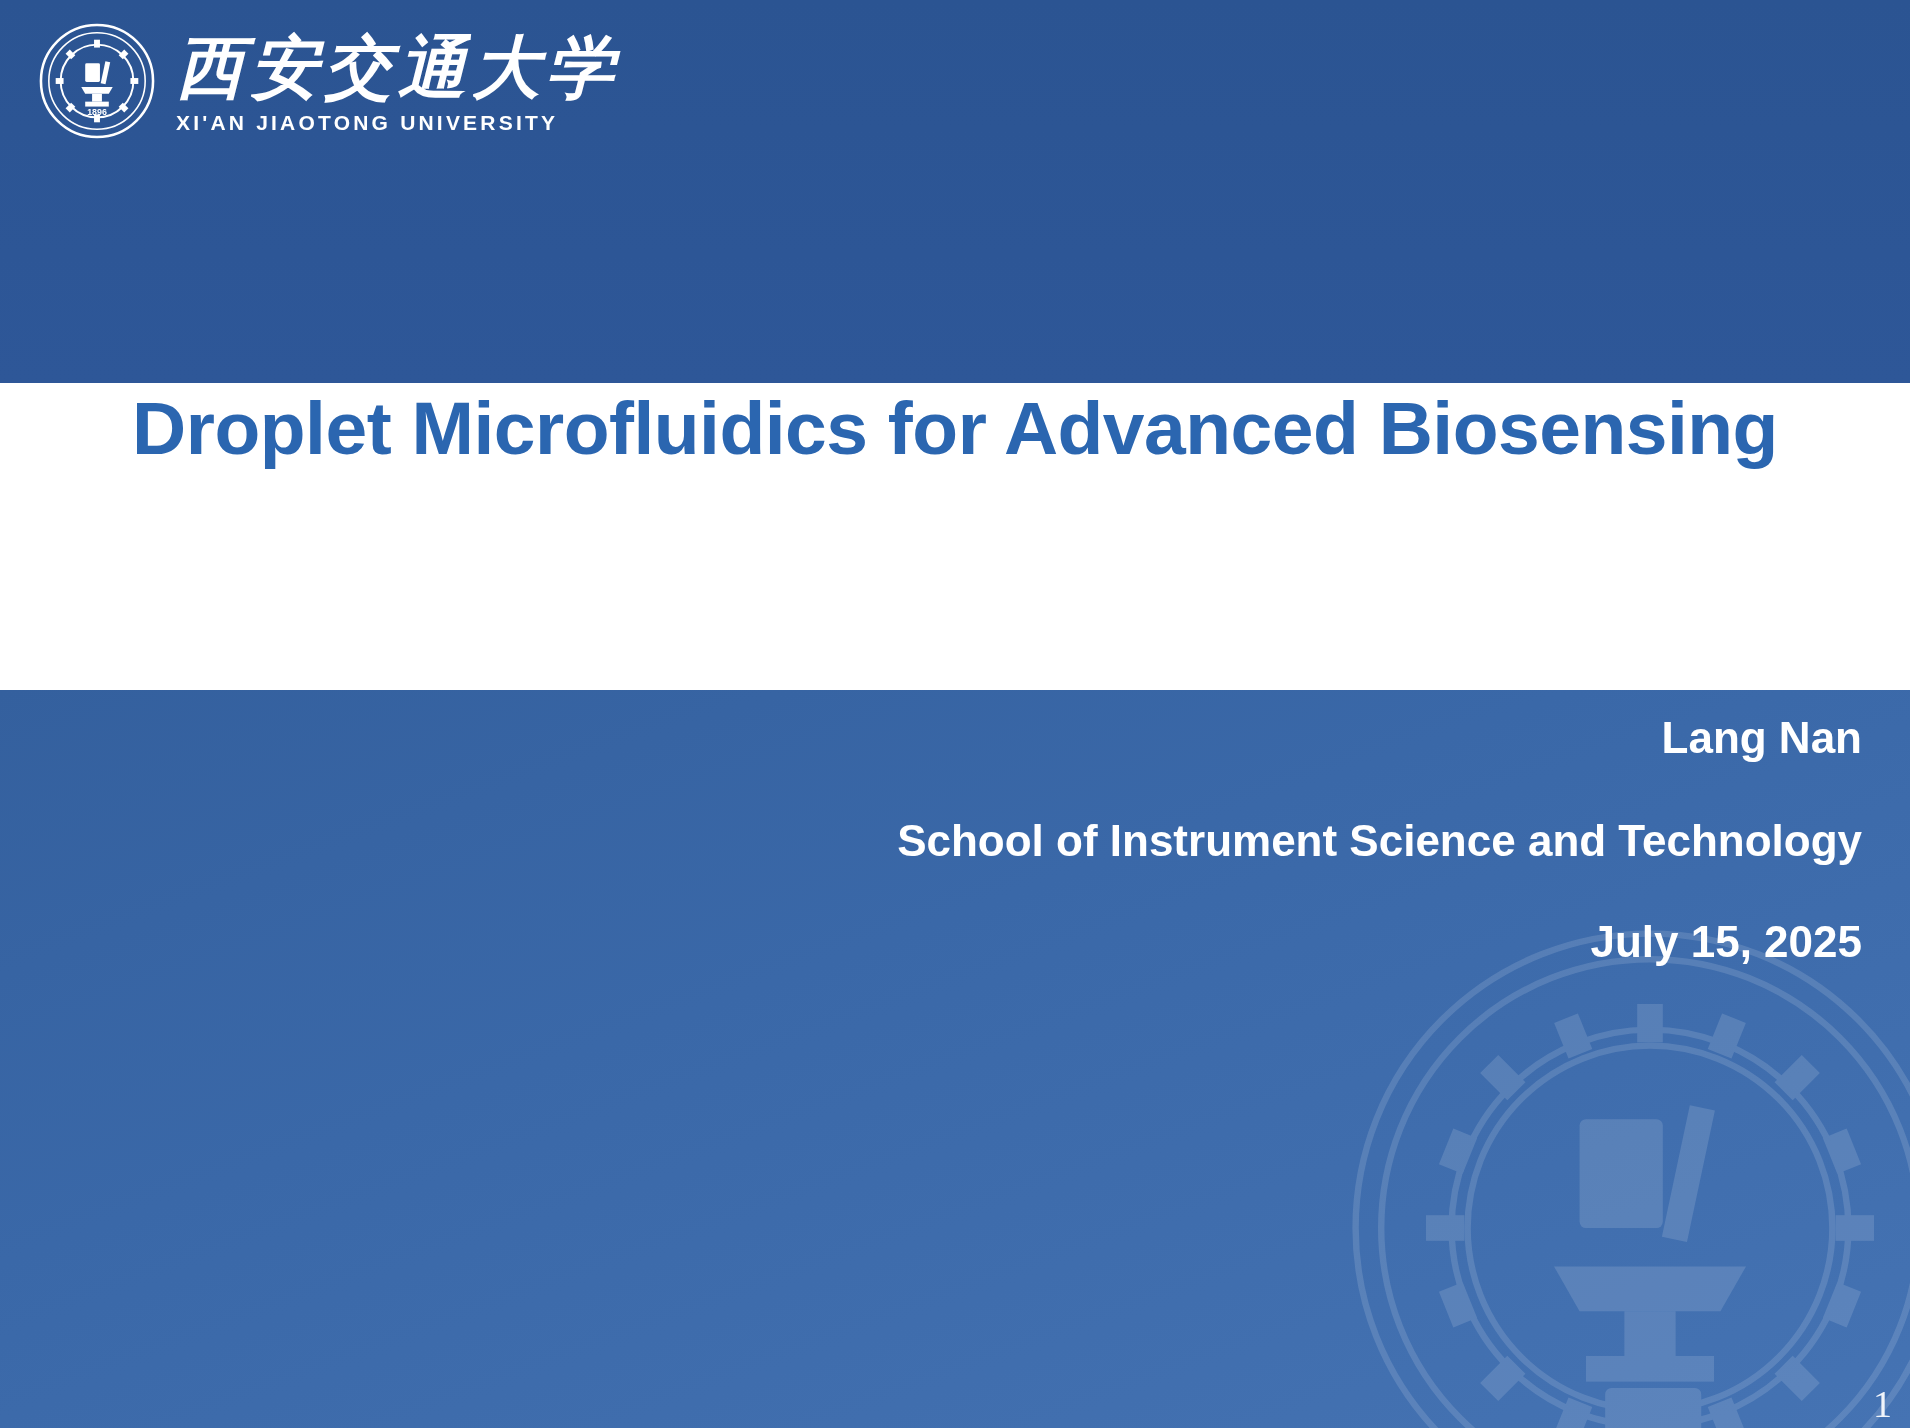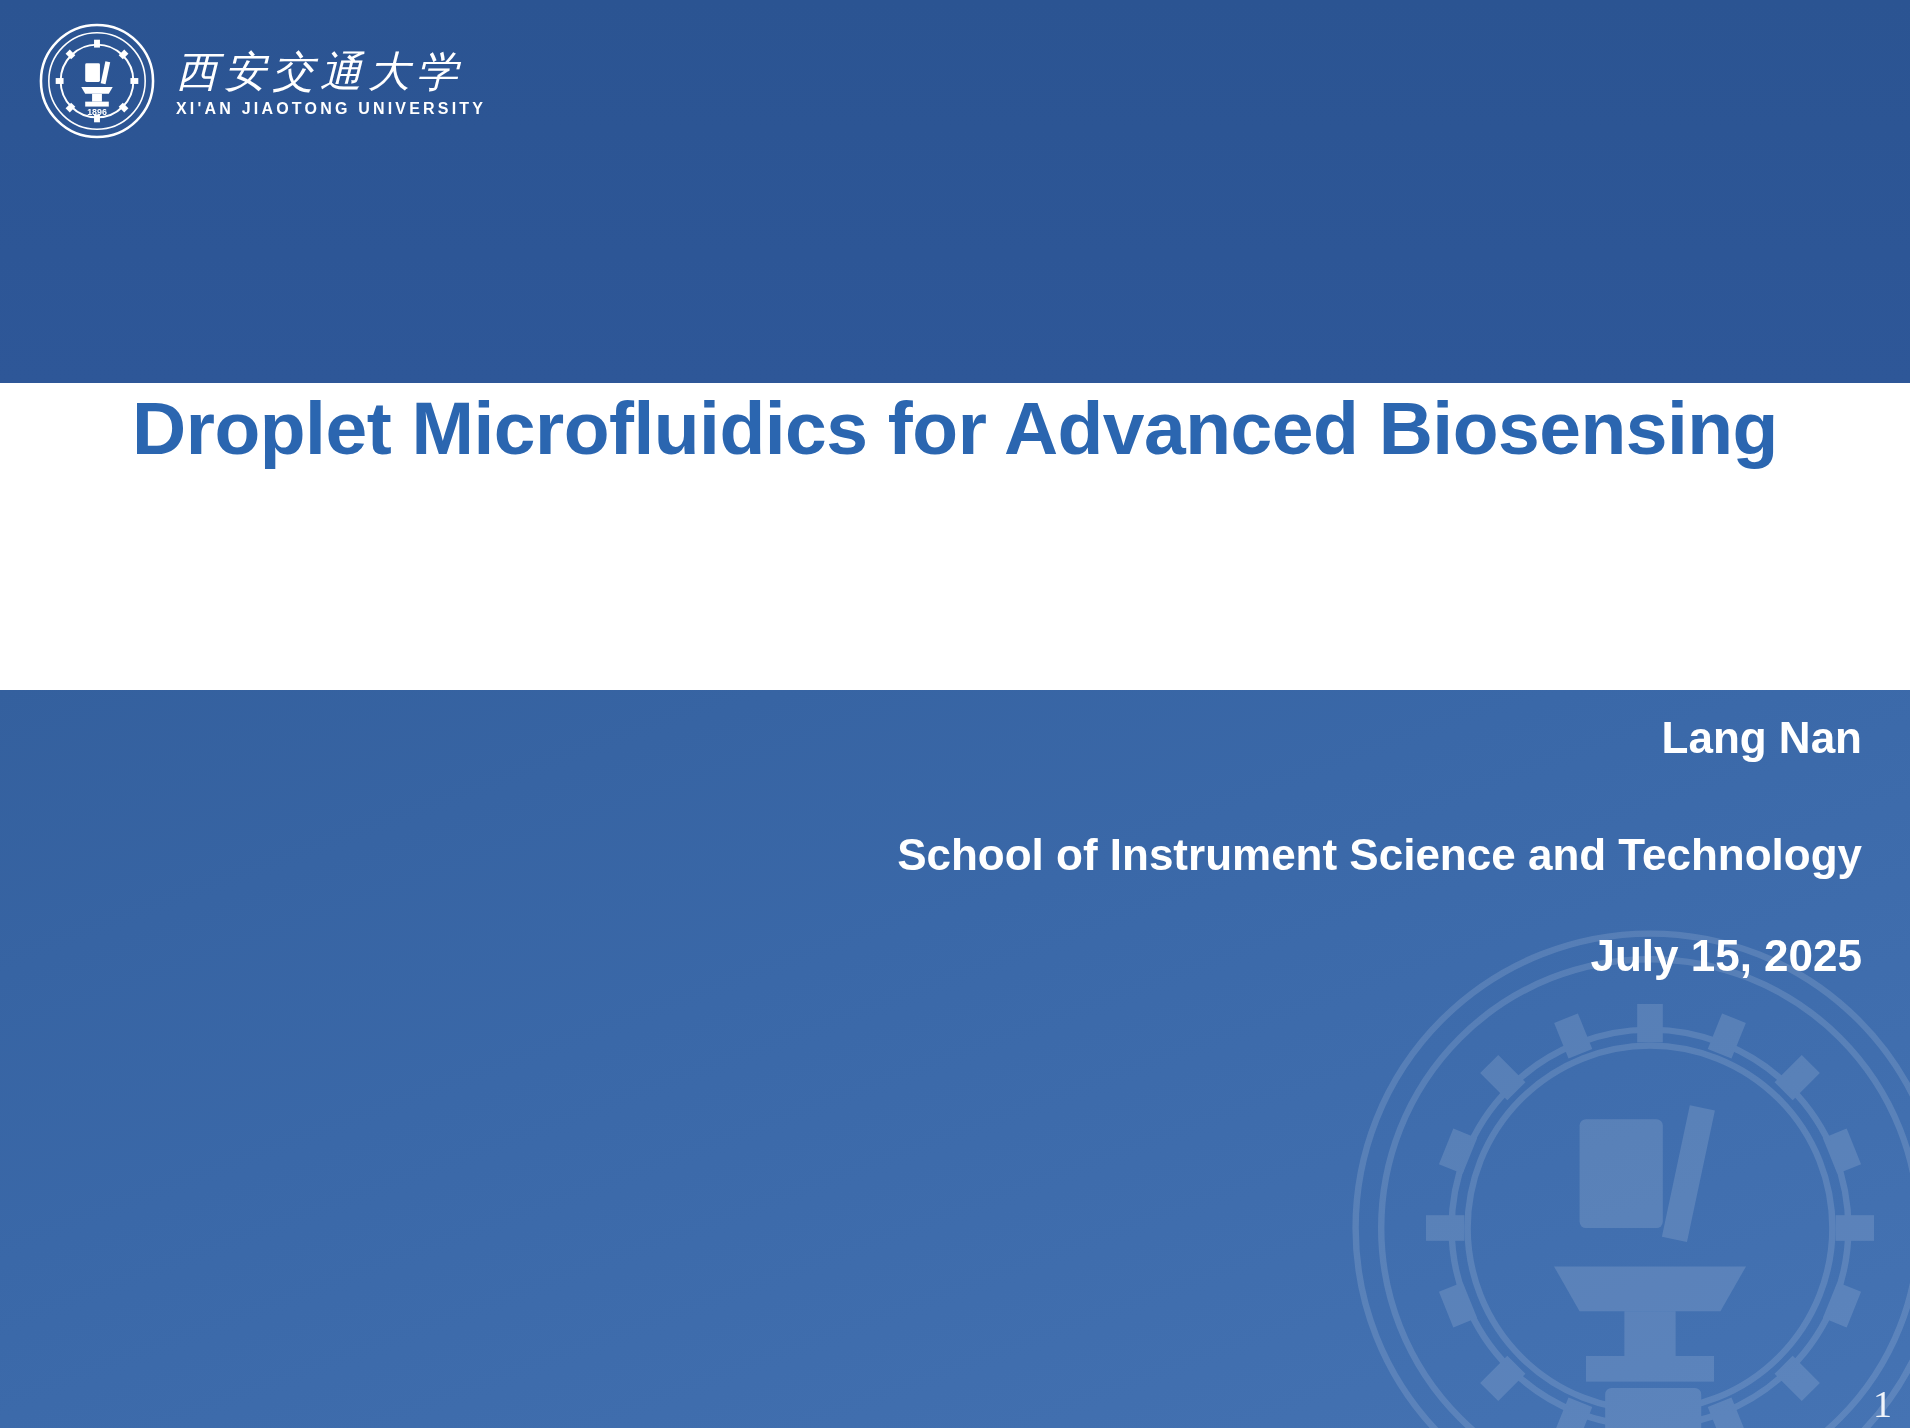--- a/index.html
+++ b/index.html
@@ -59,30 +59,30 @@
     flex: 0 0 auto;
   }
   .logo-text {
     display: flex;
     flex-direction: column;
     justify-content: center;
     padding-top: 6px;
   }
   .logo-cn {
     font-family: "Liberation Serif", serif;
-    font-size: 42px;
-    font-weight: normal;
+    font-size: 68px;
+    font-weight: bold;
     font-style: italic;
     color: #ffffff;
     letter-spacing: 6px;
     line-height: 1.05;
     white-space: nowrap;
   }
   .logo-en {
-    font-size: 16px;
+    font-size: 21px;
     font-weight: bold;
     color: #ffffff;
     letter-spacing: 3.2px;
     white-space: nowrap;
     margin-top: 6px;
   }
 
   
   .title-band {
     position: absolute;
@@ -114,21 +114,21 @@
     color: #ffffff;
   }
   .info-name {
     font-size: 44px;
     font-weight: bold;
     line-height: 1.2;
   }
   .info-affil {
     font-size: 44px;
     font-weight: bold;
-    margin-top: 64px;
+    margin-top: 50px;
     line-height: 1.2;
   }
   .info-date {
     font-size: 44px;
     font-weight: bold;
     margin-top: 48px;
     line-height: 1.2;
   }
 
   .page-number {

